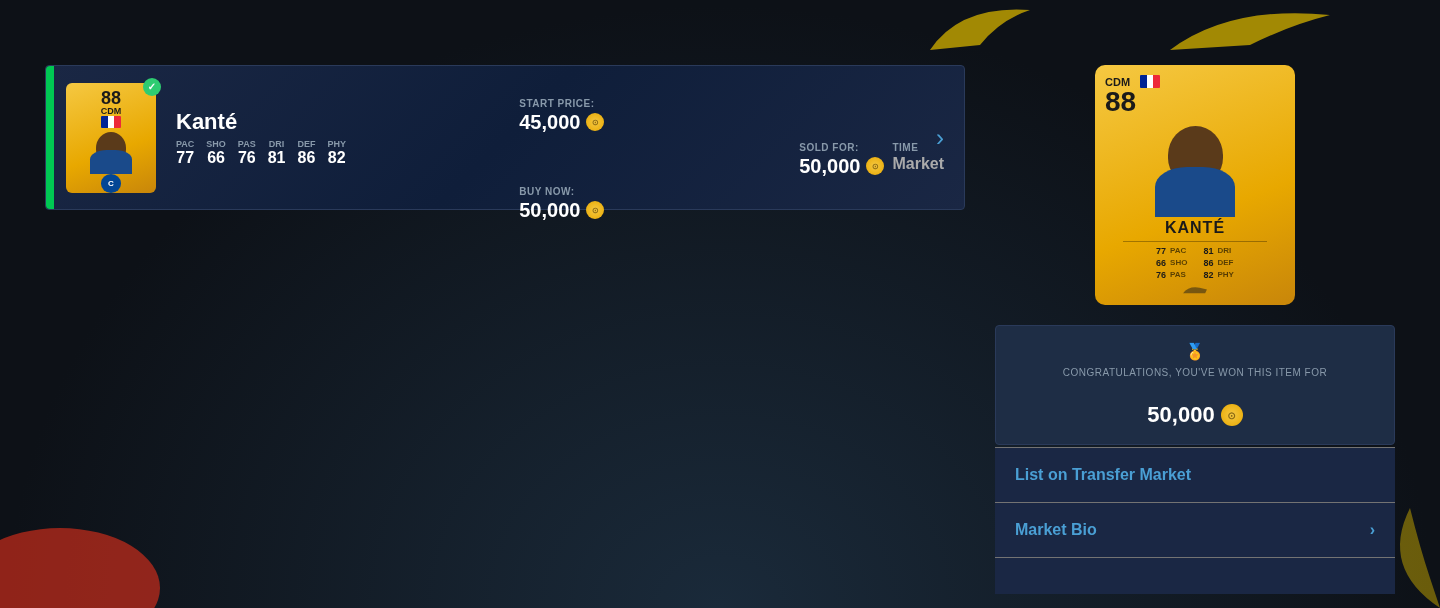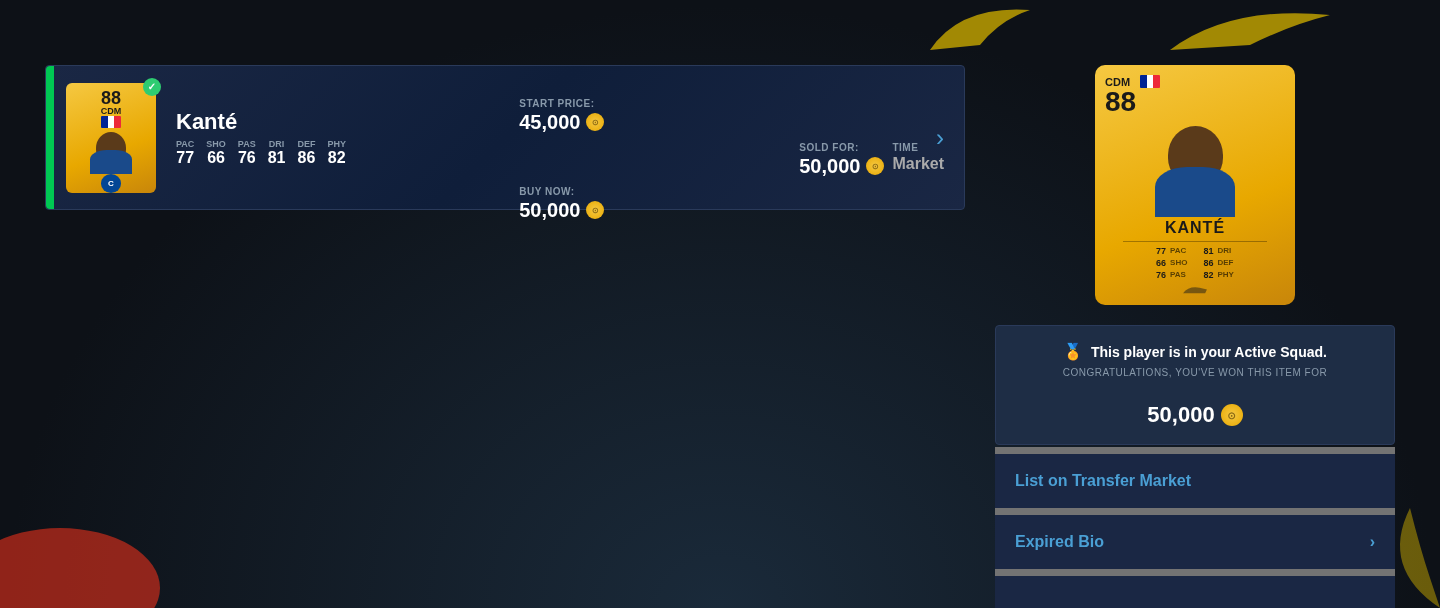--- a/index.html
+++ b/index.html
@@ -378,21 +378,21 @@
 
     
     .action-buttons {
       display: flex;
       flex-direction: column;
     }
 
     .action-btn {
       background: #1a2744;
       border: none;
-      border-top: 7px solid #737373;
+      border-top: 1px solid #737373;
       padding: 18px 20px;
       color: #4a9fd4;
       font-size: 16px;
       font-weight: 600;
       text-align: left;
       cursor: pointer;
       display: flex;
       align-items: center;
       justify-content: space-between;
       width: 100%;
@@ -642,35 +642,34 @@
     </div>
 
     <svg width="30" height="12" style="margin-top:4px;" viewBox="0 0 30 12">
       <path d="M2 10 Q8 2 20 4 L28 6 L26 10 Z" fill="#1a1a1a" opacity="0.5"></path>
     </svg>
   </div>
 
   <div class="active-squad-notice">
     <div class="notice-header">
       <span class="notice-icon">🏅</span>
-      <span class="notice-title">This player is in your Active Squad.</span>
     </div>
     <div class="notice-subtitle">CONGRATULATIONS, YOU'VE WON THIS ITEM FOR</div>
     <div class="notice-price">
       <span class="notice-price-amount">50,000</span>
       <div class="fut-coin" style="width:22px;height:22px;font-size:10px;">⊙</div>
     </div>
   </div>
 
   <div class="action-buttons">
     <button class="action-btn">
       <span>List on Transfer Market</span>
     </button>
     <button class="action-btn">
-      <span>Expired Bio</span>
+      <span>Market Bio</span>
       <span class="btn-chevron">›</span>
     </button>
     <button class="action-btn">
       
     </button>
 
   </div>
 </div>
 
 </body></html>

